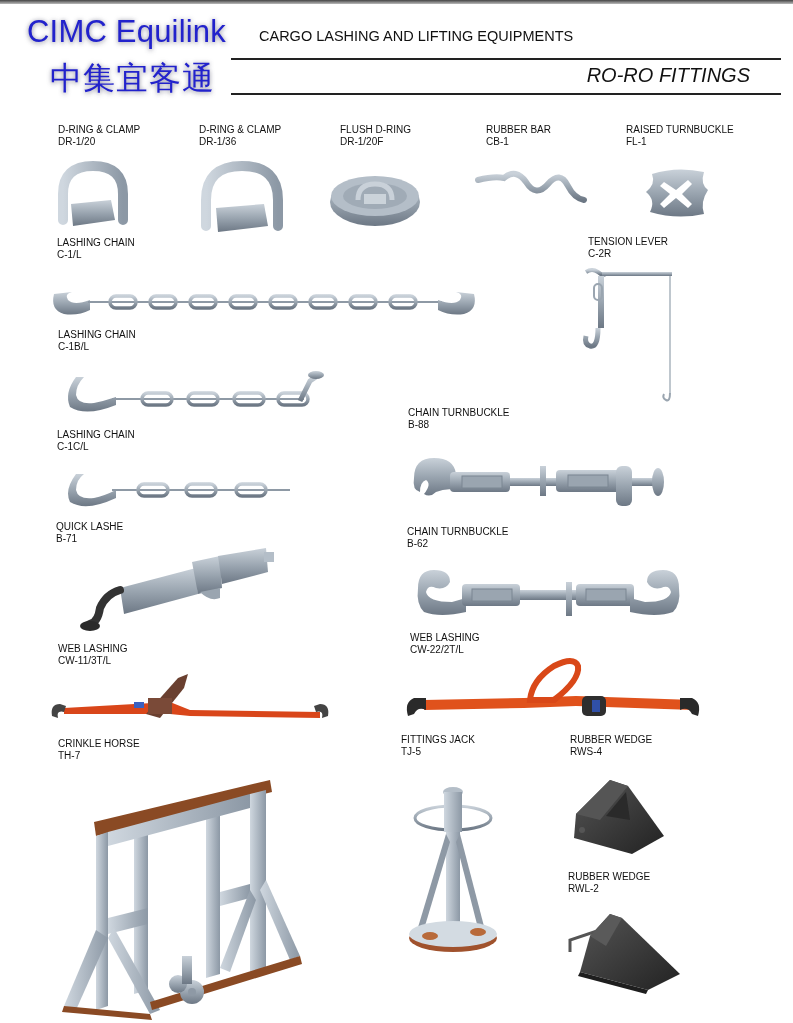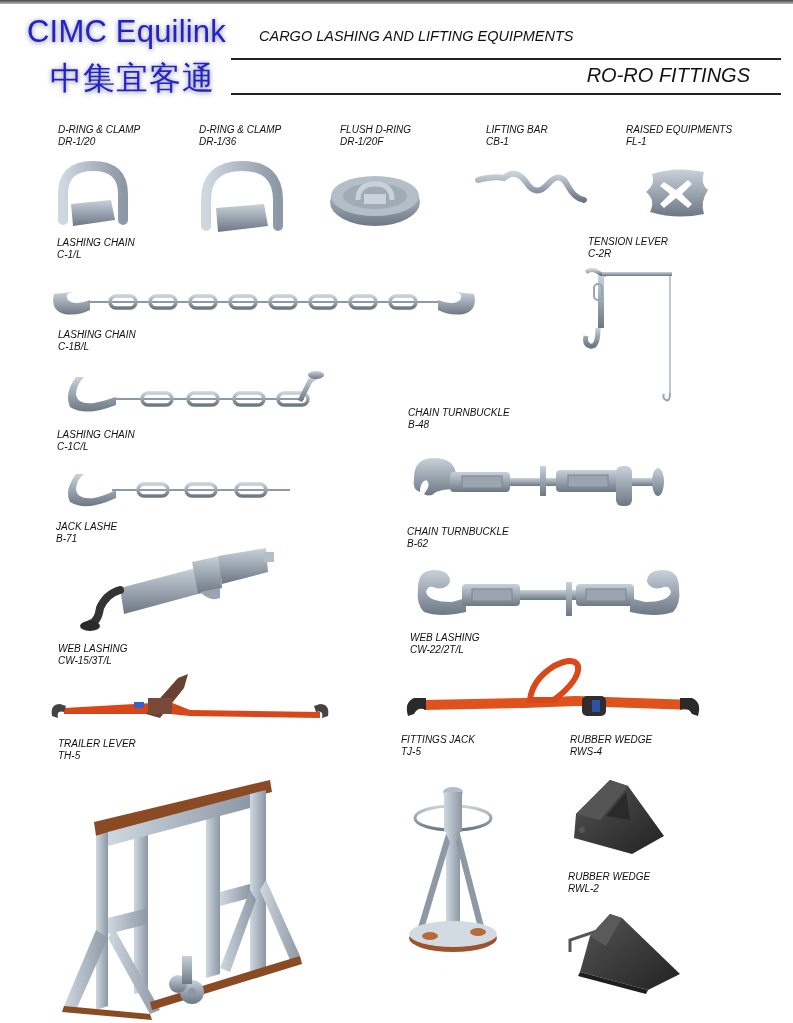--- a/index.html
+++ b/index.html
@@ -4,25 +4,25 @@
   <style>
     * { box-sizing: border-box; margin: 0; padding: 0; }
     html, body { width: 793px; height: 1023px; background: #ffffff; overflow: hidden; }
     body { position: relative; font-family: "Liberation Sans", sans-serif; color: #111; }
     .topbar { position: absolute; left: 0; top: 0; width: 793px; height: 4px; background: linear-gradient(#444, #bbb); }
     .logo-en { position: absolute; left: 27px; top: 14px; font-size: 31px; color: #2222cc; letter-spacing: 0.2px;
       text-shadow: 0 0 4px rgba(120,120,140,0.55), 0 2px 5px rgba(100,100,120,0.4); text-align: right; }
     .logo-cn { position: absolute; left: 50px; top: 57px; font-size: 32px; color: #2222cc; letter-spacing: 1px;
       font-family: Liberation Serif, serif;
       text-shadow: 0 0 4px rgba(120,120,140,0.55), 0 2px 5px rgba(100,100,120,0.4); }
-    .hdr-title { position: absolute; left: 259px; top: 28px; font-size: 14.5px; font-style: italic; color: #111; }
+    .hdr-title { position: absolute; left: 259px; top: 28px; font-size: 14.5px; color: #111; }
     .hr1 { position: absolute; left: 231px; top: 58px; width: 550px; height: 2px; background: #222; }
     .hdr-section { position: absolute; right: 43px; top: 64px; font-size: 20px; font-style: italic; color: #111; }
     .hr2 { position: absolute; left: 231px; top: 93px; width: 550px; height: 2px; background: #222; }
-    .lbl { position: absolute; font-size: 10px; font-style: italic; line-height: 12px; color: #111; white-space: nowrap; }
+    .lbl { position: absolute; font-size: 10px; line-height: 12px; color: #111; white-space: nowrap; }
     .lbl span { display: block; }
     svg { position: absolute; overflow: visible; }
   </style>
 </head>
 <body>
 
 <div class="topbar"></div>
 
 <div class="logo-en">CIMC Equilink</div>
 <div class="logo-cn">中集宜客通</div>
@@ -73,29 +73,29 @@
 </div>
 <svg style="left:328px;top:166px" width="95" height="62">
   <ellipse cx="47" cy="36" rx="45" ry="24" fill="url(#steel)"></ellipse>
   <ellipse cx="47" cy="30" rx="44" ry="20" fill="#b4bec8"></ellipse>
   <ellipse cx="47" cy="30" rx="32" ry="13" fill="#a0abb6"></ellipse>
   <path d="M30 34 Q30 18 47 18 Q64 18 64 34" fill="none" stroke="#c9d1d9" stroke-width="5"></path>
   <rect x="36" y="28" width="22" height="10" fill="#cbd3da"></rect>
 </svg>
 
 <div class="lbl" style="left:486px;top:124px">
-  <span>LIFTING BAR</span>
+  <span>RUBBER BAR</span>
   <span>CB-1</span>
 </div>
 <svg style="left:474px;top:168px" width="115" height="40">
   <path d="M4 12 Q20 8 30 10 Q42 0 52 14 Q62 30 74 16 Q86 2 94 18 Q100 30 110 32" fill="none" stroke="url(#steel)" stroke-width="6" stroke-linecap="round"></path>
 </svg>
 
 <div class="lbl" style="left:626px;top:124px">
-  <span>RAISED EQUIPMENTS</span>
+  <span>RAISED TURNBUCKLE</span>
   <span>FL-1</span>
 </div>
 <svg style="left:642px;top:166px" width="70" height="52">
   <path d="M10 8 Q35 0 62 6 Q58 18 66 24 Q58 36 62 48 Q35 54 8 46 Q14 34 4 26 Q14 18 10 8 Z" fill="url(#steel)"></path>
   <path d="M22 16 L34 24 L46 14 L50 18 L40 28 L50 38 L46 42 L34 32 L22 42 L18 38 L28 28 L18 20 Z" fill="#ffffff"></path>
 </svg>
 
 <div class="lbl" style="left:57px;top:237px">
   <span>LASHING CHAIN</span>
   <span>C-1/L</span>
@@ -158,37 +158,37 @@
   <line x1="48" y1="18" x2="226" y2="18" stroke="#8e99a5" stroke-width="2"></line>
   <g fill="none" stroke="url(#steel)" stroke-width="3.5">
     <rect x="74" y="12" width="30" height="12" rx="6"></rect>
     <rect x="122" y="12" width="30" height="12" rx="6"></rect>
     <rect x="172" y="12" width="30" height="12" rx="6"></rect>
   </g>
 </svg>
 
 <div class="lbl" style="left:408px;top:407px">
   <span>CHAIN TURNBUCKLE</span>
-  <span>B-48</span>
+  <span>B-88</span>
 </div>
 <svg style="left:410px;top:452px" width="280" height="62">
   <path d="M4 26 Q4 6 24 6 Q44 6 46 22 L46 38 Q36 36 26 40 Q20 46 14 42 Q22 32 16 28 Q10 30 10 40 Q2 38 4 26 Z" fill="url(#steel)"></path>
   <rect x="40" y="20" width="60" height="20" rx="4" fill="url(#steel)"></rect>
   <rect x="52" y="24" width="40" height="12" fill="#9aa5b0" stroke="#7b8692" stroke-width="1"></rect>
   <rect x="100" y="26" width="60" height="8" fill="url(#steel)"></rect>
   <rect x="130" y="14" width="6" height="30" fill="url(#steel)"></rect>
   <rect x="146" y="18" width="64" height="22" rx="4" fill="url(#steel)"></rect>
   <rect x="158" y="23" width="40" height="12" fill="#9aa5b0" stroke="#7b8692" stroke-width="1"></rect>
   <rect x="206" y="14" width="16" height="40" rx="6" fill="url(#steel)"></rect>
   <rect x="222" y="26" width="22" height="8" fill="url(#steel)"></rect>
   <ellipse cx="248" cy="30" rx="6" ry="14" fill="url(#steel)"></ellipse>
 </svg>
 
 <div class="lbl" style="left:56px;top:521px">
-  <span>JACK LASHE</span>
+  <span>QUICK LASHE</span>
   <span>B-71</span>
 </div>
 <svg style="left:80px;top:552px" width="200" height="82">
   <path d="M40 36 L116 16 L118 42 L44 62 Z" fill="url(#steel)"></path>
   <path d="M112 10 L140 4 L142 36 L118 42 Z" fill="url(#steel)"></path>
   <path d="M138 4 L186 -4 L188 20 L142 32 Z" fill="url(#steel)"></path>
   <rect x="184" y="0" width="10" height="10" fill="#b4bec8"></rect>
   <path d="M120 40 Q130 50 140 46 L140 36 Z" fill="#9aa5b0"></path>
   <path d="M40 38 Q26 42 20 56 Q18 70 10 72" fill="none" stroke="#333" stroke-width="8" stroke-linecap="round"></path>
   <ellipse cx="10" cy="74" rx="10" ry="5" fill="#2a2a2a"></ellipse>
@@ -217,34 +217,34 @@
   <path d="M20 40 L120 38 L172 36 L290 40 L290 50 L172 46 L120 48 L20 50 Z" fill="#e0521c"></path>
   <path d="M126 40 Q128 20 150 6 Q170 -4 174 6 Q176 20 150 40 Z" fill="none" stroke="#d94818" stroke-width="6"></path>
   <rect x="178" y="36" width="24" height="20" rx="5" fill="#2e2e2e"></rect>
   <rect x="188" y="40" width="8" height="12" fill="#3050a8"></rect>
   <path d="M4 56 Q0 42 10 38 L22 38 L22 50 Q14 46 10 54 Z" fill="#2a2a2a"></path>
   <path d="M294 56 Q298 42 288 38 L276 38 L276 50 Q284 46 288 54 Z" fill="#2a2a2a"></path>
 </svg>
 
 <div class="lbl" style="left:58px;top:643px">
   <span>WEB LASHING</span>
-  <span>CW-15/3T/L</span>
+  <span>CW-11/3T/L</span>
 </div>
 <svg style="left:50px;top:668px" width="280" height="58">
   <path d="M14 40 L120 34 L140 42 L270 44 L270 50 L140 48 L120 46 L14 46 Z" fill="#d9461a"></path>
   <path d="M96 46 L128 10 L138 6 L134 20 L110 50 Z" fill="#6a4030"></path>
   <rect x="98" y="30" width="24" height="16" fill="#7a4a38"></rect>
   <rect x="84" y="34" width="10" height="6" fill="#3a60c0"></rect>
   <path d="M2 48 Q0 36 10 36 L16 38 L14 44 Q6 42 8 50 Z" fill="#444"></path>
   <path d="M278 48 Q280 36 270 36 L264 38 L266 44 Q274 42 272 50 Z" fill="#444"></path>
 </svg>
 
 <div class="lbl" style="left:58px;top:738px">
-  <span>TRAILER LEVER</span>
-  <span>TH-5</span>
+  <span>CRINKLE HORSE</span>
+  <span>TH-7</span>
 </div>
 <svg style="left:60px;top:780px" width="250" height="240">
   <path d="M34 42 L210 0 L212 12 L36 56 Z" fill="#8a4a24"></path>
   <g fill="url(#steelH)">
     <path d="M36 56 L48 52 L48 226 L36 230 Z"></path>
     <path d="M190 14 L206 10 L206 190 L190 194 Z"></path>
     <path d="M74 48 L88 44 L88 210 L74 214 Z"></path>
     <path d="M146 28 L160 24 L160 194 L146 198 Z"></path>
     <path d="M48 52 L190 14 L190 28 L48 66 Z"></path>
     <path d="M48 138 L88 128 L88 144 L48 154 Z"></path>

